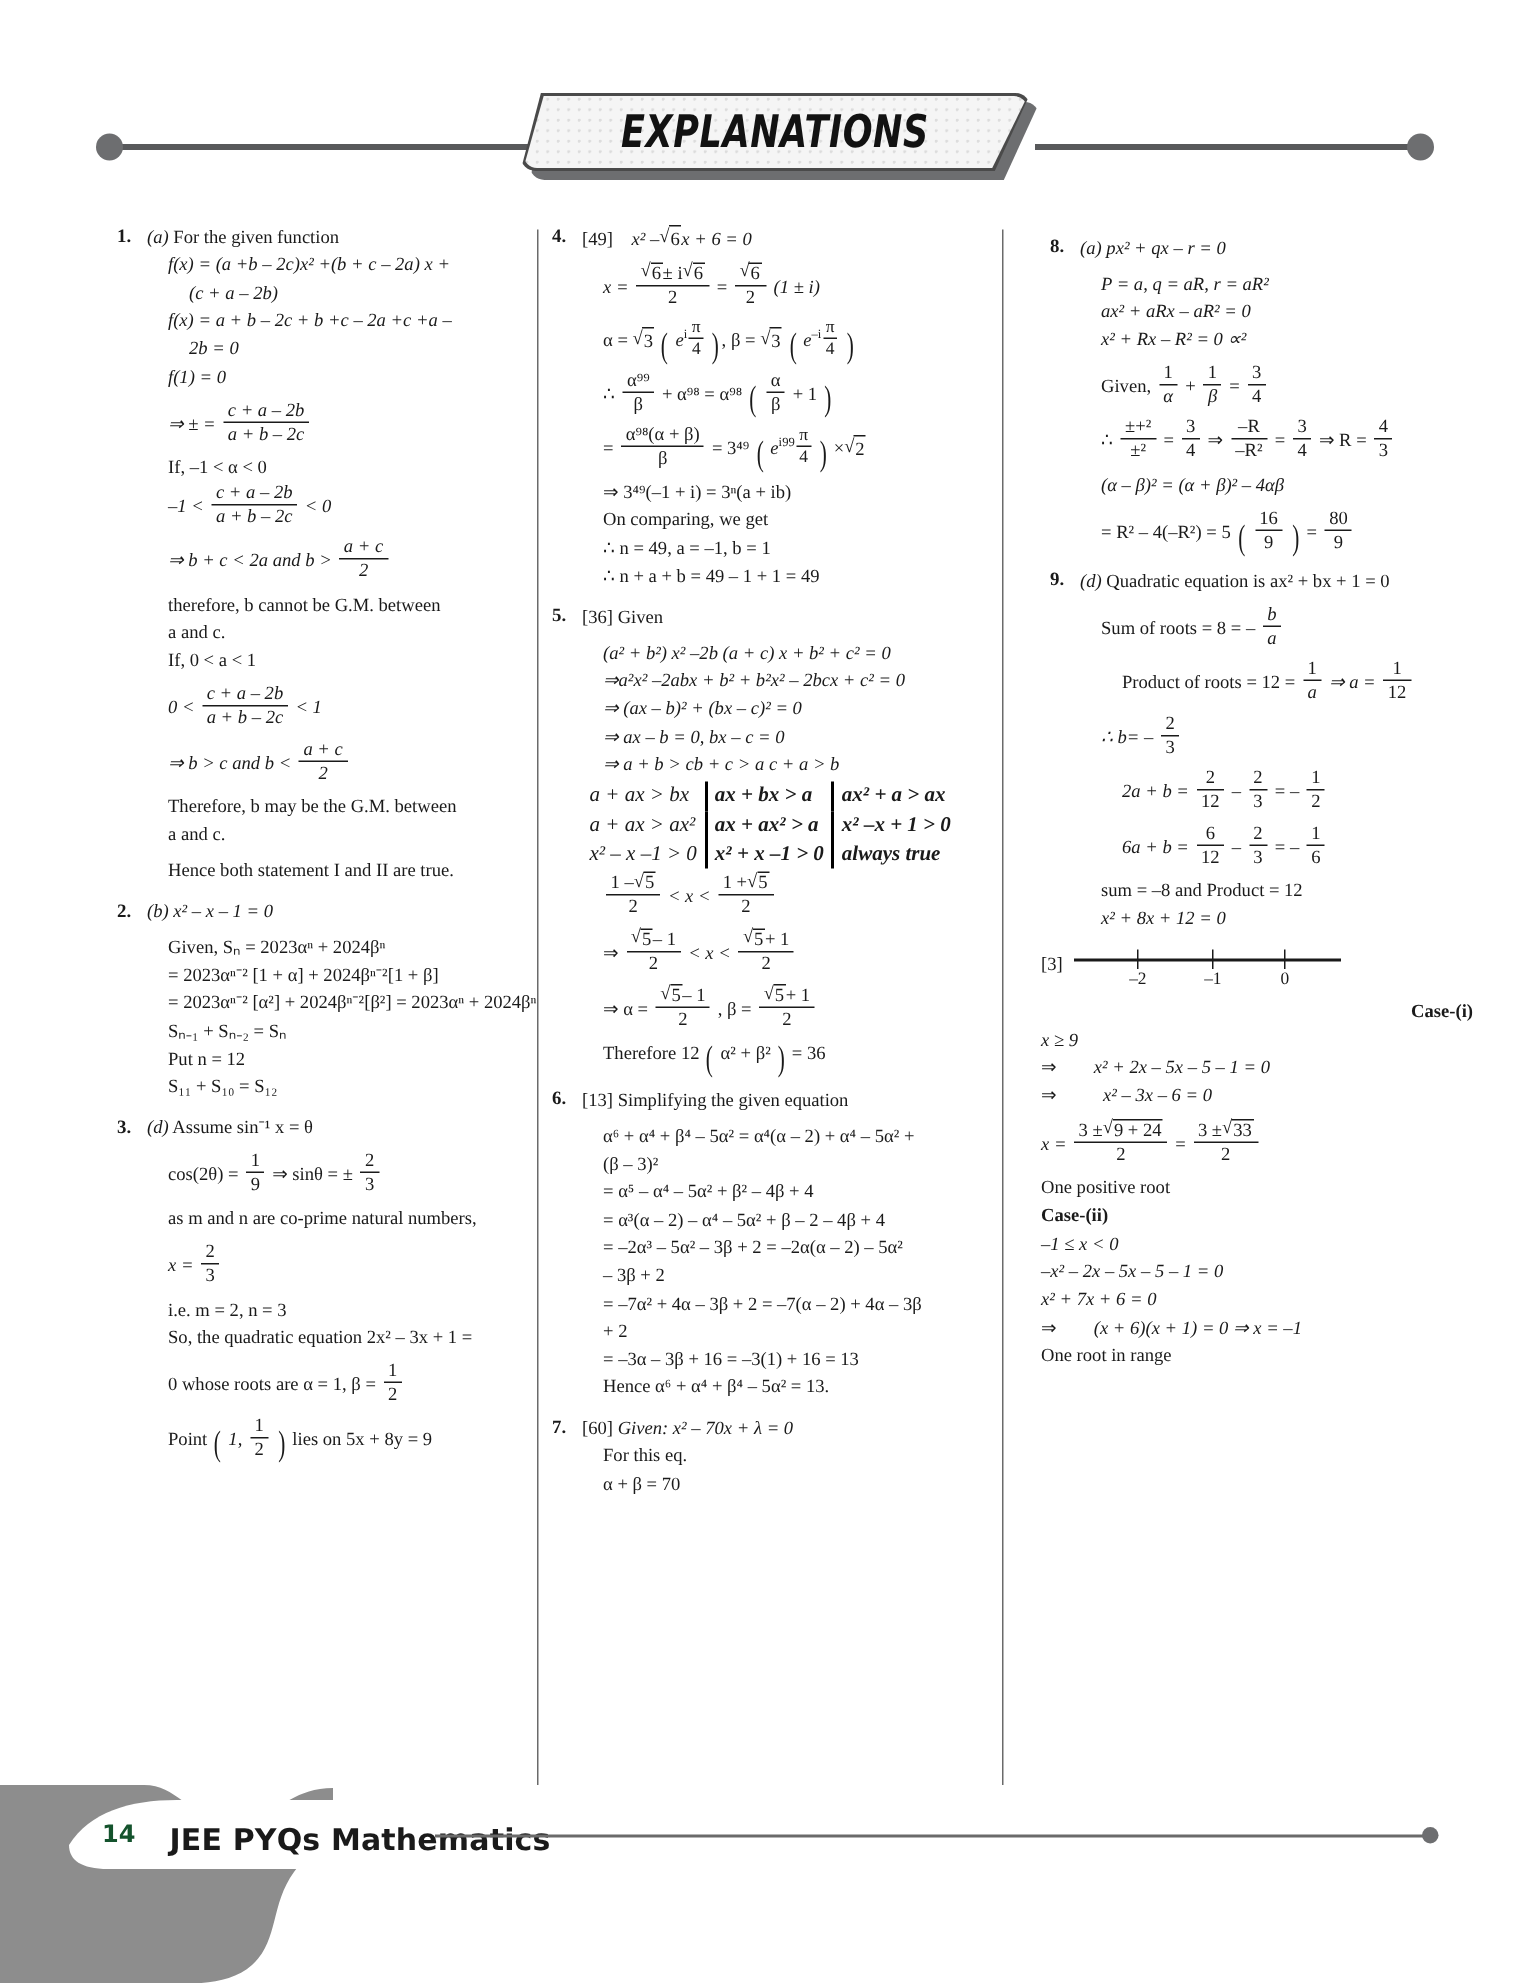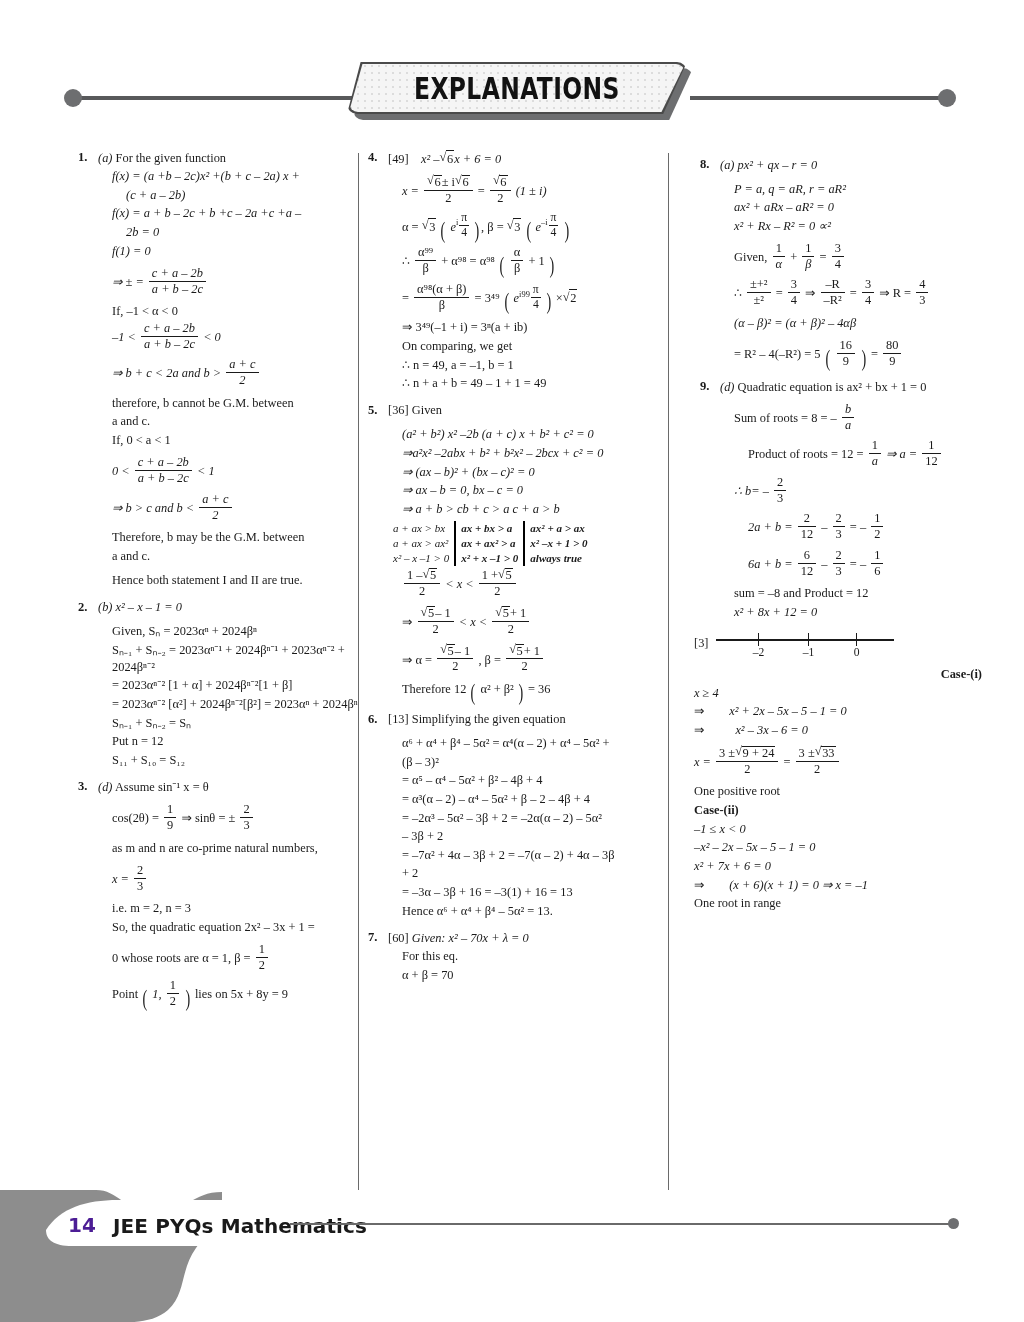--- a/index.html
+++ b/index.html
@@ -4,21 +4,21 @@
 <style>
   html,body{margin:0;padding:0;}
   body{
     width:1024px;height:1322px;background:#ffffff;
     font-family:"Liberation Serif", serif;
     color:#1a1a1a;position:relative;overflow:hidden;
   }
   .page{position:absolute;inset:0;}
 
   
-  .header{position:absolute;left:0;top:62px;width:1024px;height:72px;}
+  .header{position:absolute;left:0;top:62px;width:1024px;height:72px;font-style:italic;}
   .hdr-rule{position:absolute;top:34px;height:4px;background:#58595b;}
   .hdr-rule.left{left:78px;width:290px;}
   .hdr-rule.right{left:690px;width:255px;}
   .hdr-dot{position:absolute;top:27px;width:18px;height:18px;border-radius:50%;
            background:#6d6e70;}
   .hdr-dot.l{left:64px;} .hdr-dot.r{left:938px;}
   .banner-wrap{position:absolute;left:347px;top:0;width:350px;height:62px;}
   .banner-shadow{
     position:absolute;left:6px;top:6px;width:340px;height:52px;
     background:#6d6e70;
@@ -82,21 +82,21 @@
   
   .rad{display:inline-block;position:relative;padding-left:0.52em;}
   .rad::before{content:"\221A";position:absolute;left:0;top:-0.04em;}
   .rad > span{border-top:1px solid #1a1a1a;padding:0 1px 0 1px;display:inline-block;}
 
   
   .bp{display:inline-block;font-size:1.9em;vertical-align:-0.30em;line-height:0.72;
       font-family:"Liberation Serif",serif;transform:scaleX(0.6);transform-origin:center;}
 
   
-  .ctab{border-collapse:collapse;margin:3px 0 2px 0;font-size:11px;}
+  .ctab{border-collapse:collapse;margin:3px 0 2px 0;font-size:14px;}
   .ctab td{padding:0 5px;vertical-align:top;white-space:nowrap;}
   .ctab td + td{border-left:2px solid #000000;font-weight:bold;}
 
   
   .numline{position:relative;display:inline-block;width:178px;height:26px;
            vertical-align:middle;margin-left:4px;}
   .numline .axis{position:absolute;left:0;top:8px;width:178px;height:1.6px;background:#1a1a1a;}
   .numline .tick{position:absolute;top:2px;width:1.6px;height:13px;background:#1a1a1a;}
   .numline .lbl{position:absolute;top:14px;font-size:11.6px;transform:translateX(-50%);}
 
@@ -105,21 +105,21 @@
   .foot-shape{
     position:absolute;left:0;top:0;width:330px;height:132px;
     background:#8d8d8d;
     clip-path:path("M0,0 L96,0 C118,0 124,20 150,22 C186,25 190,2 222,2 L222,2 L222,30 C222,48 206,44 196,58 C180,80 186,104 168,120 C150,136 120,132 96,132 L0,132 Z");
   }
   .foot-white{
     position:absolute;left:46px;top:10px;width:250px;height:46px;background:#ffffff;
     clip-path:path("M0,30 C14,8 40,0 72,0 L250,0 L250,46 L26,46 C8,46 0,40 0,30 Z");
   }
   .foot-page{position:absolute;left:68px;top:1213px;font-family:"DejaVu Sans",sans-serif;
-             font-weight:bold;font-size:20px;color:#4c1d95;}
+             font-weight:bold;font-size:16px;color:#14532d;}
   .foot-label{position:absolute;left:113px;top:1214px;font-family:"DejaVu Sans",sans-serif;
               font-weight:bold;font-size:20px;color:#1a1a1a;letter-spacing:0.1px;}
   .foot-rule{position:absolute;left:290px;top:1223px;width:665px;height:2px;background:#6a6a6a;}
   .foot-dot{position:absolute;left:948px;top:1218px;width:11px;height:11px;border-radius:50%;
             background:#6d6e70;}
 </style>
 </head>
 <body>
 
 <div class="page">
@@ -204,21 +204,20 @@
       </div>
 
       <div class="sol sp">
         <div class="sol-num">2.</div>
         <div class="sol-body">
           <div class="ln">
             <span class="opt">(b)</span>
             <span class="it">x² – x – 1 = 0</span>
           </div>
           <div class="ln ind sp">Given, Sₙ = 2023αⁿ + 2024βⁿ</div>
-          <div class="ln ind">Sₙ₋₁ + Sₙ₋₂ = 2023αⁿ⁻¹ + 2024βⁿ⁻¹ + 2023αⁿ⁻² + 2024βⁿ⁻²</div>
           <div class="ln ind">= 2023αⁿ⁻² [1 + α] + 2024βⁿ⁻²[1 + β]</div>
           <div class="ln ind">= 2023αⁿ⁻² [α²] + 2024βⁿ⁻²[β²] = 2023αⁿ + 2024βⁿ</div>
           <div class="ln ind">Sₙ₋₁ + Sₙ₋₂ = Sₙ</div>
           <div class="ln ind">Put n = 12</div>
           <div class="ln ind">S₁₁ + S₁₀ = S₁₂</div>
         </div>
       </div>
 
       <div class="sol sp">
         <div class="sol-num">3.</div>
@@ -612,21 +611,21 @@
               <span class="axis"></span>
               <span class="tick" style="left:42px;"></span>
               <span class="tick" style="left:92px;"></span>
               <span class="tick" style="left:140px;"></span>
               <span class="lbl" style="left:43px;">–2</span>
               <span class="lbl" style="left:93px;">–1</span>
               <span class="lbl" style="left:141px;">0</span>
             </span>
           </div>
           <div class="ln bd" style="margin-top:9px;text-align:right;">Case-(i)</div>
-          <div class="ln it">x ≥ 4</div>
+          <div class="ln it">x ≥ 9</div>
           <div class="ln">
             <span>⇒</span>
             &nbsp;&nbsp;&nbsp;&nbsp;&nbsp;&nbsp;
             <span class="it">x² + 2x – 5x – 5 – 1 = 0</span>
           </div>
           <div class="ln">
             <span>⇒</span>
             &nbsp;&nbsp;&nbsp;&nbsp;&nbsp;&nbsp;&nbsp;&nbsp;
             <span class="it">x² – 3x – 6 = 0</span>
           </div>

